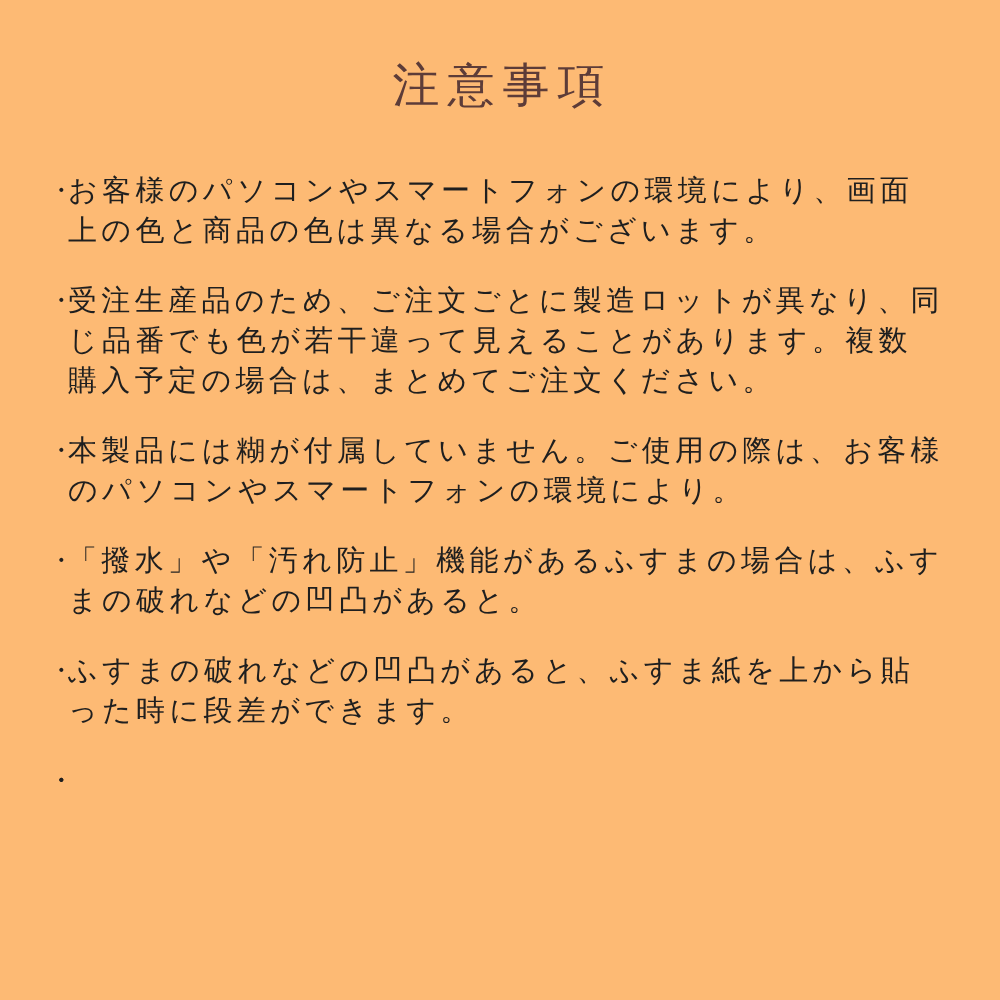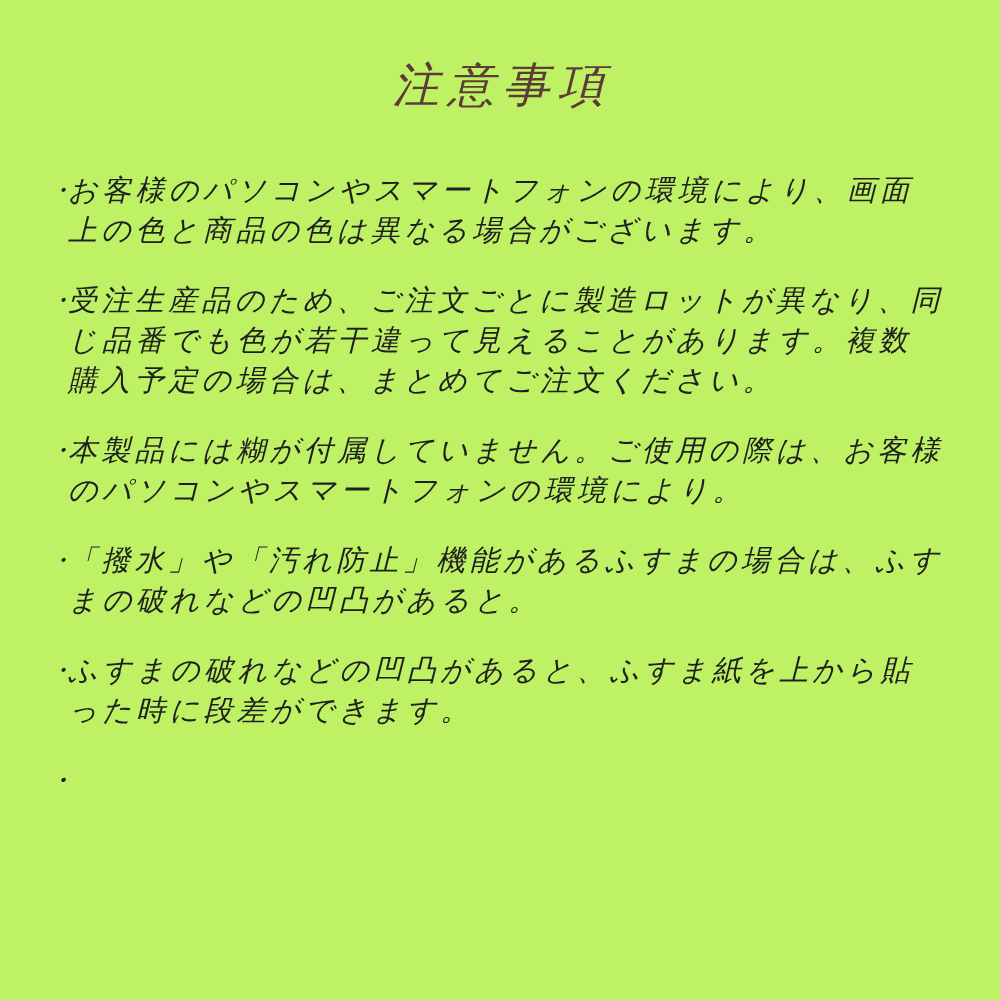--- a/index.html
+++ b/index.html
@@ -52,21 +52,21 @@
     position: absolute;
     left: -4px;
     top: 0;
     letter-spacing: 0;
     font-size: 26px;
   }
 </style>
 </head>
 <body>
 
-<main class="page" style="background: #bef264; font-style: italic;">
+<main class="page" style="background: #fdba74;">
   <h1 class="page-title" style="color: rgb(93, 60, 56);">注意事項</h1>
   <ul class="notes-list" style="color: rgb(31, 31, 31);">
       <li class="note-item"><span class="bullet">・</span><span class="note-text">お客様のパソコンやスマートフォンの環境により、画面上の色と商品の色は異なる場合がございます。</span></li>
       <li class="note-item"><span class="bullet">・</span><span class="note-text">受注生産品のため、ご注文ごとに製造ロットが異なり、同じ品番でも色が若干違って見えることがあります。複数購入予定の場合は、まとめてご注文ください。</span></li>
       <li class="note-item"><span class="bullet">・</span><span class="note-text">本製品には糊が付属していません。ご使用の際は、お客様のパソコンやスマートフォンの環境により。</span></li>
       <li class="note-item"><span class="bullet">・</span><span class="note-text">「撥水」や「汚れ防止」機能があるふすまの場合は、ふすまの破れなどの凹凸があると。</span></li>
       <li class="note-item"><span class="bullet">・</span><span class="note-text">ふすまの破れなどの凹凸があると、ふすま紙を上から貼った時に段差ができます。</span></li>
       <li class="note-item"><span class="bullet">・</span></li>
       <li class="note-item"><span class="bullet">・</span></li>
     </ul>

